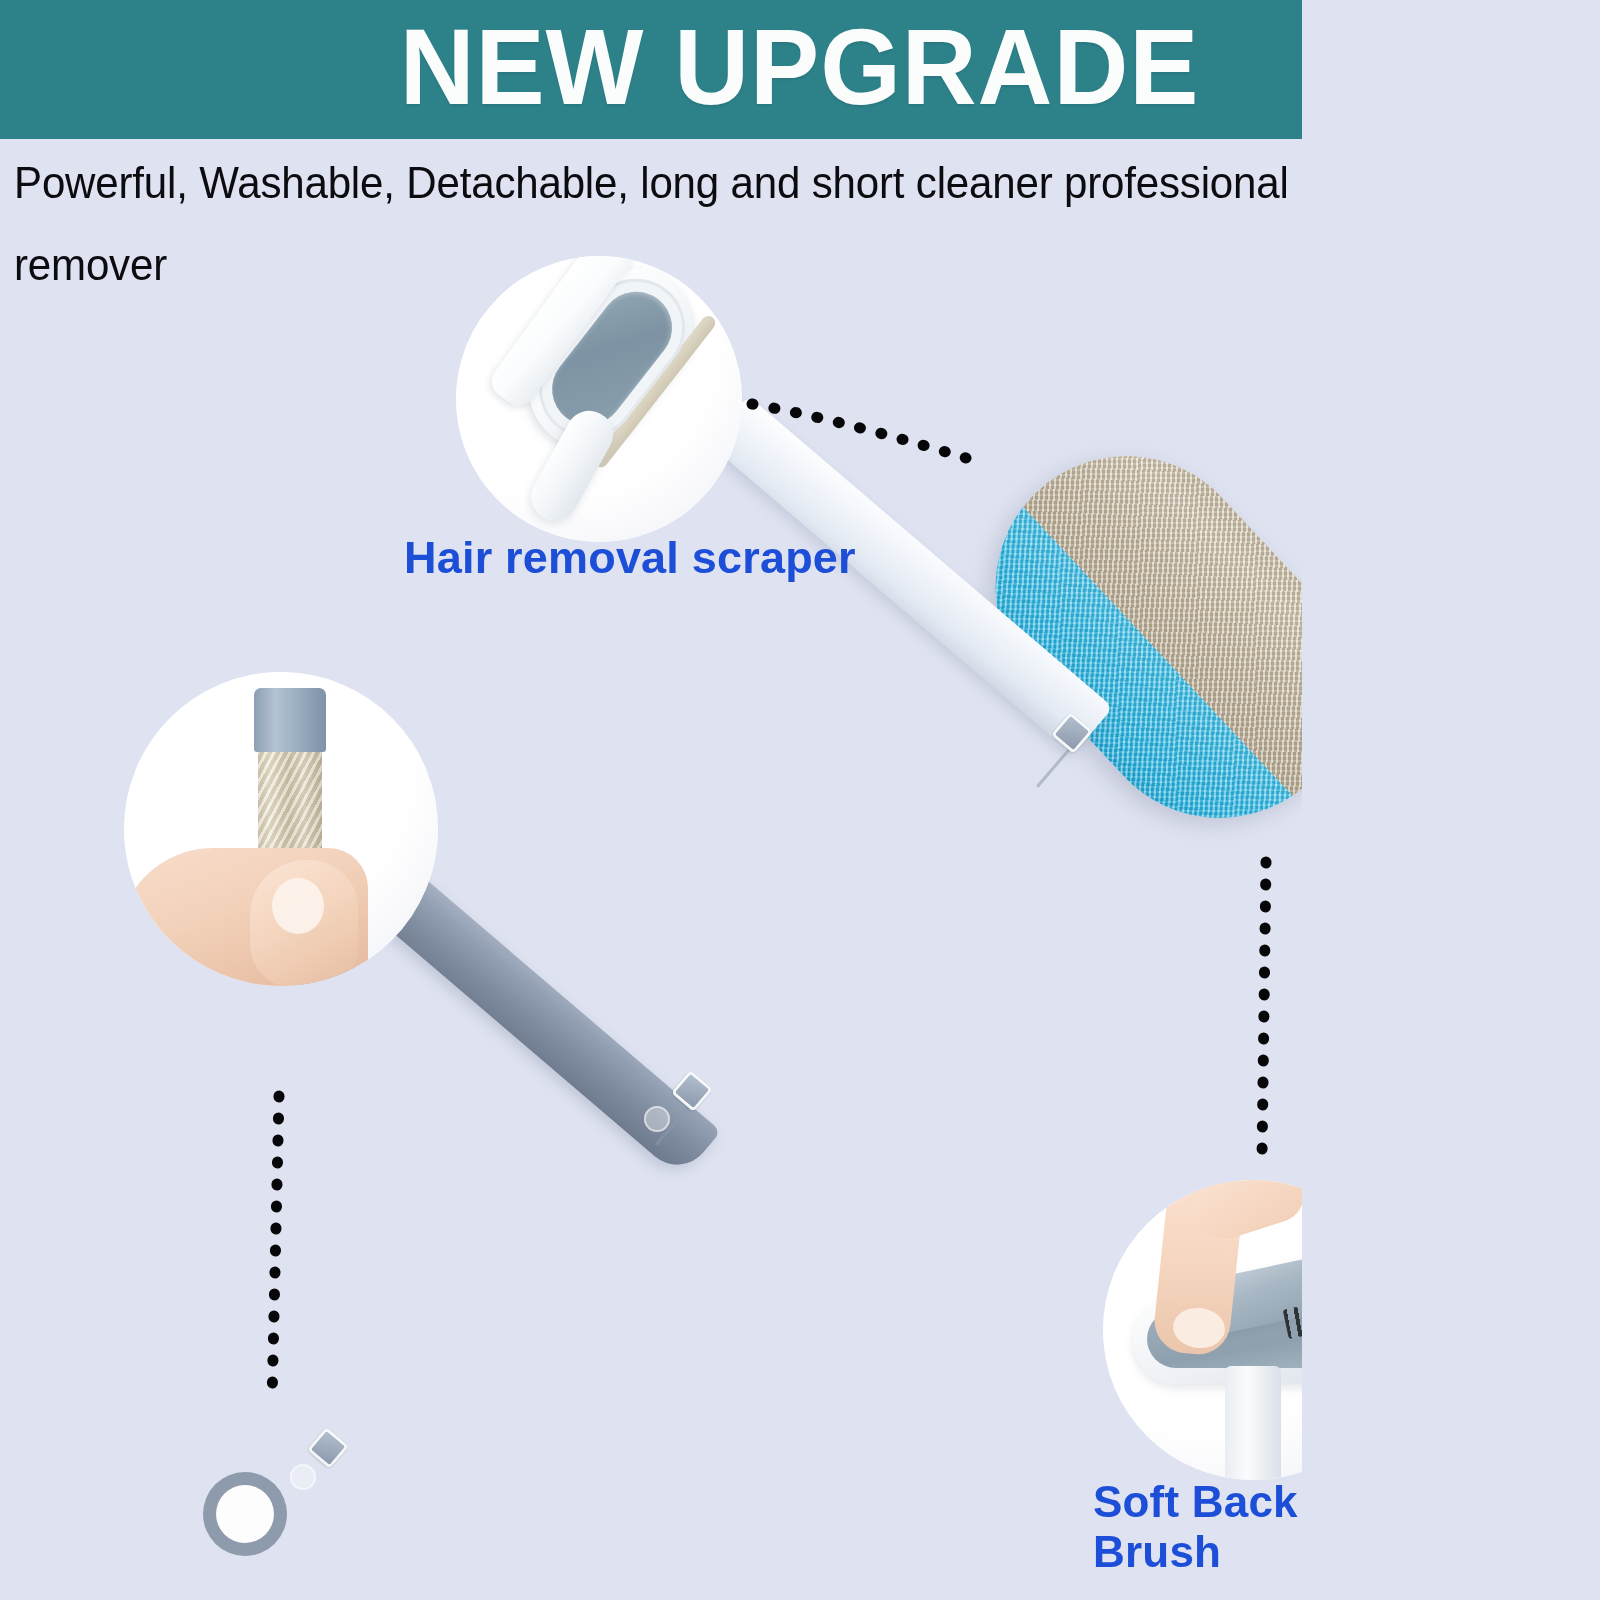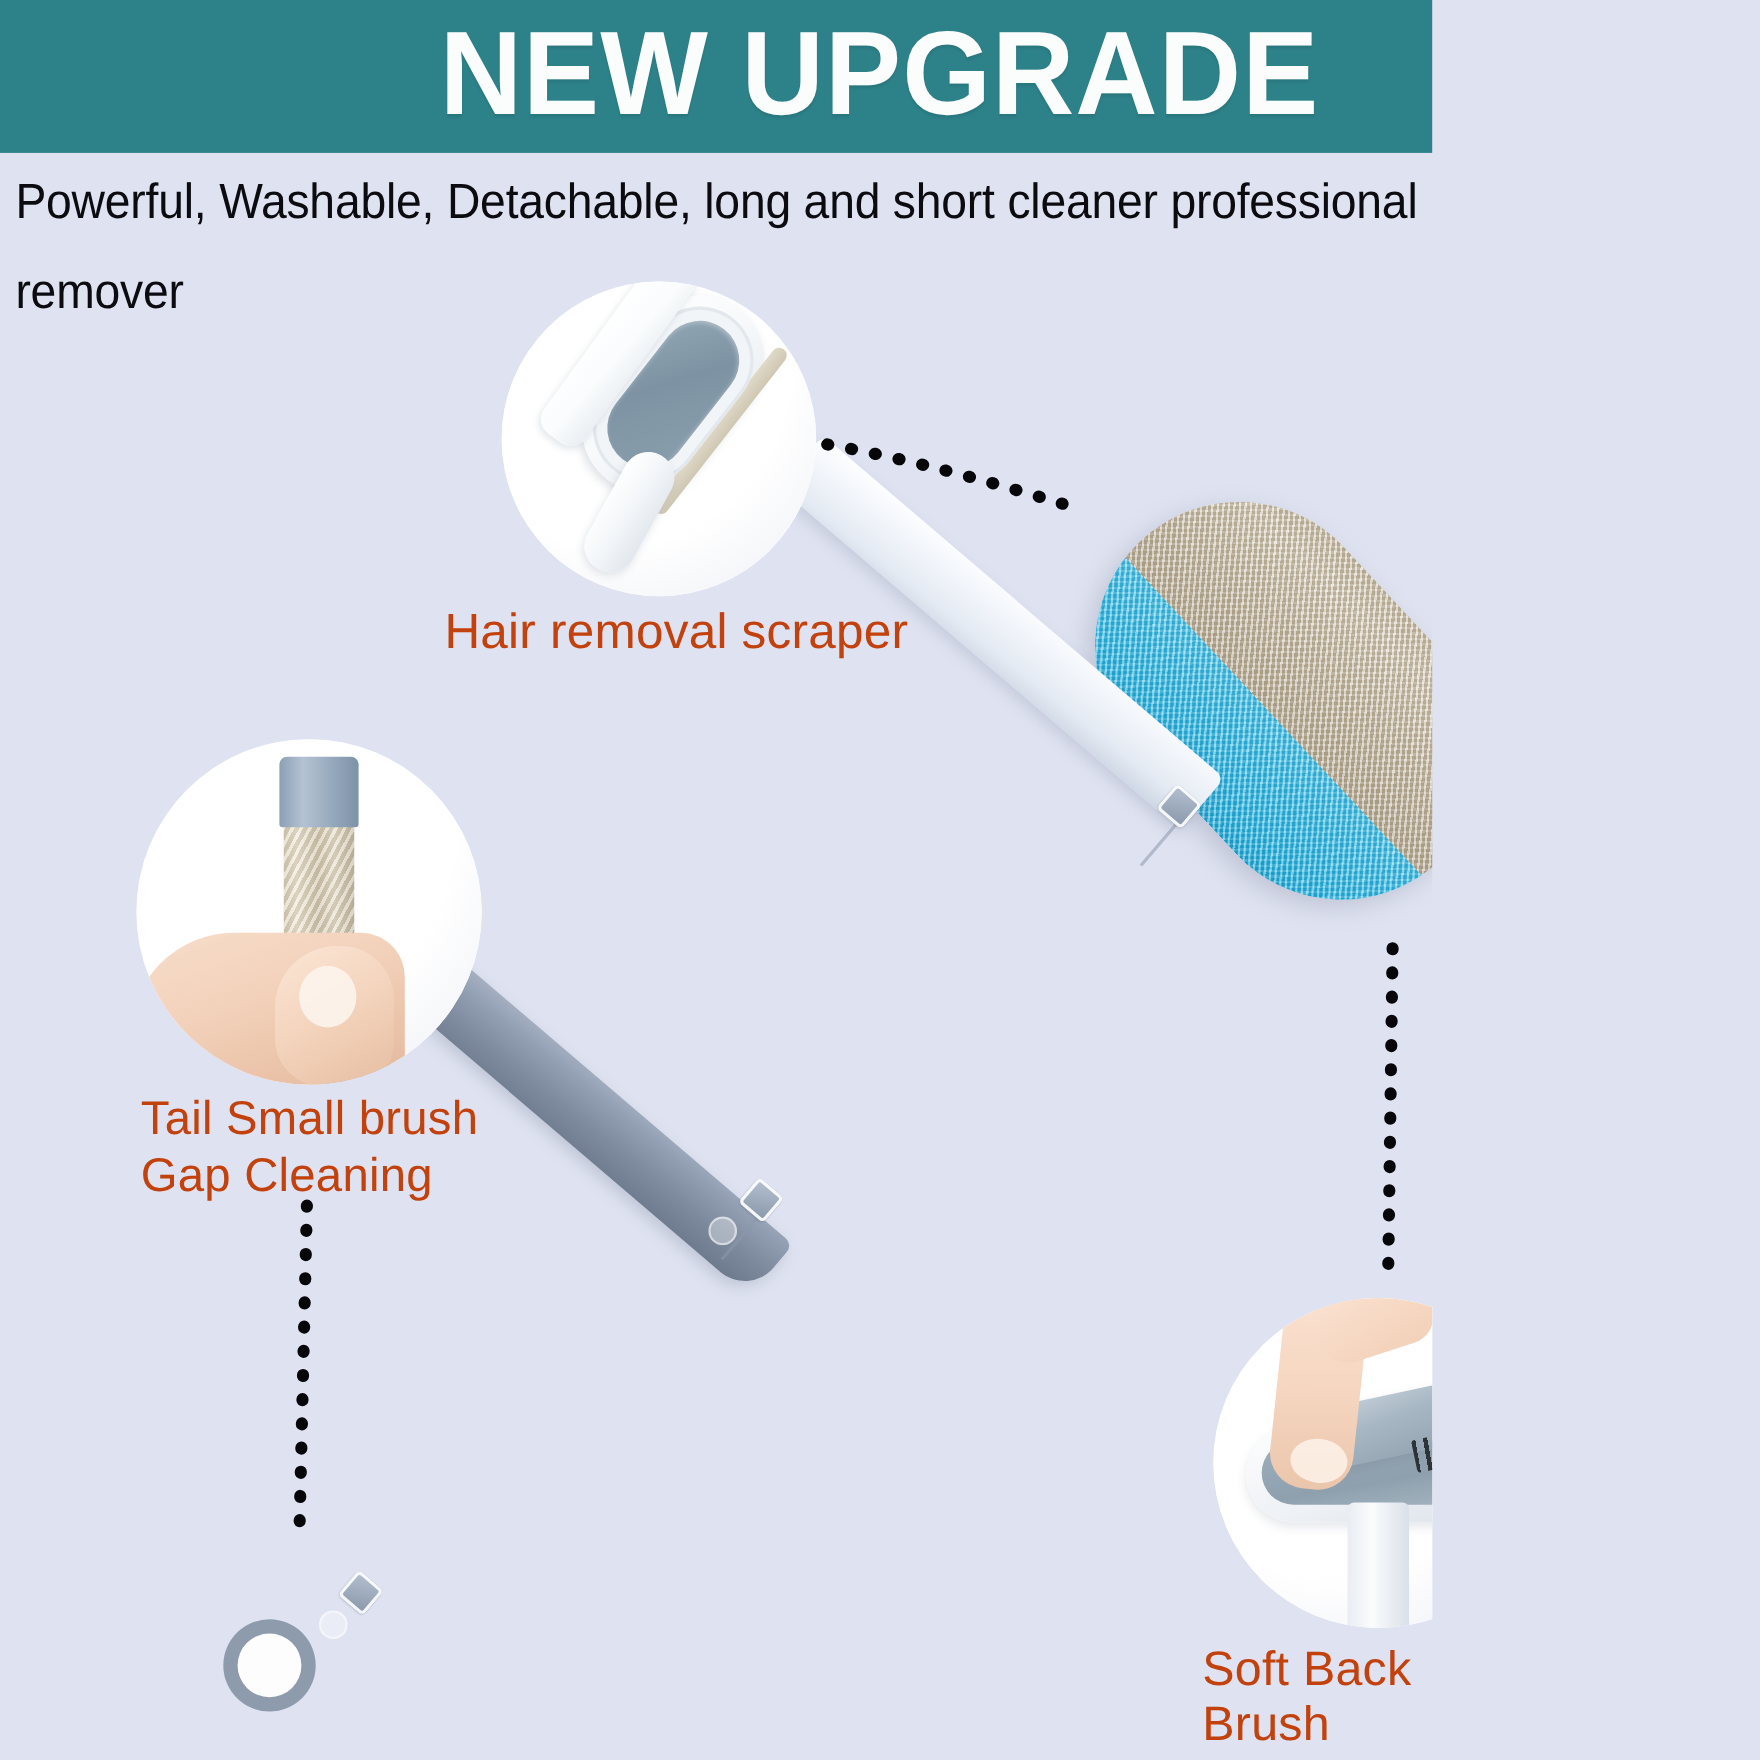--- a/index.html
+++ b/index.html
@@ -39,28 +39,27 @@
     font-size:45px;
     line-height:82px;
     transform:scaleX(0.935);
     transform-origin:left top;
     letter-spacing:-.2px;
   }
 
   
   .label{
     position:absolute;
-    color:#c2410c;
+    color:#1d4ed8;
     font-family:"Liberation Sans", sans-serif;
-    font-weight:normal;
+    font-weight:bold;
     font-size:44px;
     line-height:50px;
     letter-spacing:.2px;
     white-space:pre-line;
-    margin-top:16px;
   }
   #label-scraper{left:404px;top:533px;font-size:45px;}
   #label-tail{left:128px;top:975px;font-size:43px;line-height:52px;}
   #label-soft{left:1093px;top:1477px;font-size:44px;}
 
   
   .inset{
     position:absolute;border-radius:50%;overflow:hidden;
     background:#ffffff;
   }
@@ -357,22 +356,20 @@
       <div class="tail-shaft"></div>
       <div class="tail-collar-top"></div>
       <div class="tail-ring"></div>
       <div class="tail-collar-bot"></div>
       <div class="tail-ring-hole"></div>
       <div class="hand"></div>
       <div class="finger"></div>
       <div class="thumbnail"></div>
     </div>
   </div>
-  <div class="label" id="label-tail">Tail Small brush
-Gap Cleaning</div>
 
   <div class="inset" id="inset-soft">
     <div class="inset-shade"></div>
     <div class="soft-base"></div>
     <div class="soft-inner"></div>
     <div class="soft-stem"></div>
     <div class="soft-flap"></div>
     <div class="soft-bristles"></div>
     <div class="soft-finger"></div>
     <div class="soft-knuckle"></div>

